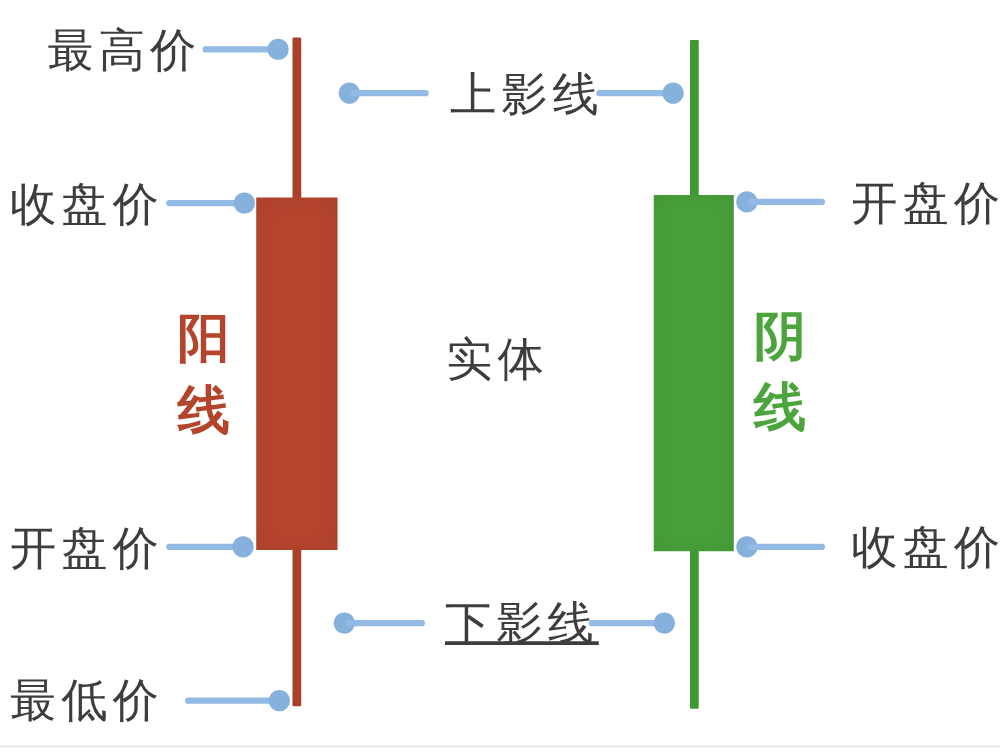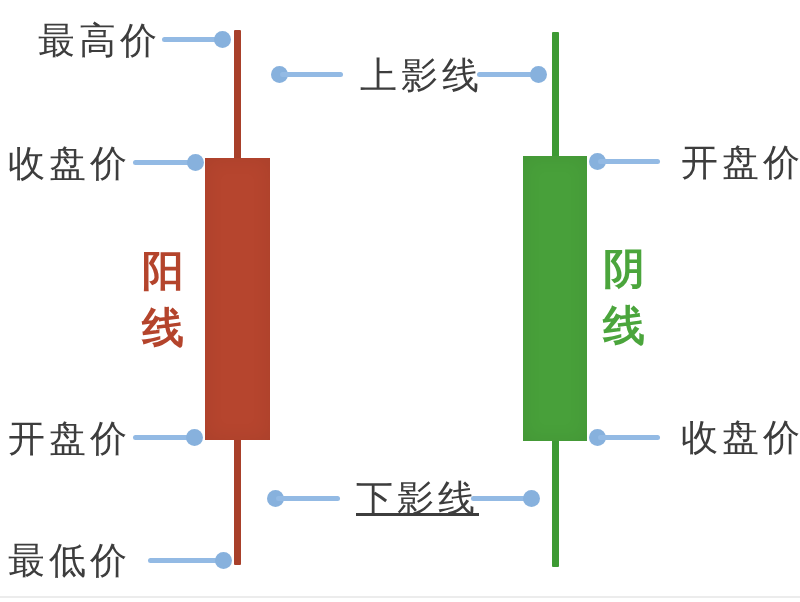--- a/index.html
+++ b/index.html
@@ -96,20 +96,21 @@
   <div class="cline" style="left:276px;top:496px;width:64px;"></div>
   <div class="cline" style="left:471px;top:496px;width:61px;"></div>
   <div class="cdot" style="left:523px;top:490px;"></div>
 
   <div class="lbl" style="left:38px;top:24px;">最高价</div>
   <div class="lbl" style="left:8px;top:147px;">收盘价</div>
   <div class="lbl" style="left:8px;top:422px;">开盘价</div>
   <div class="lbl" style="left:8px;top:544px;">最低价</div>
 
   <div class="lbl" style="left:360px;top:59px;">上影线</div>
+  <div class="lbl" style="left:357px;top:271px;">实体</div>
   <div class="lbl" style="left:356px;top:482px;text-decoration:underline;">下影线</div>
 
   <div class="lbl" style="left:681px;top:146px;">开盘价</div>
   <div class="lbl" style="left:681px;top:421px;">收盘价</div>
 
   <div class="vlbl" style="left:136px;top:242px;color:var(--bullish-label,#b4442c);">阳
 线</div>
   <div class="vlbl" style="left:597px;top:240px;color:var(--bearish-label,#4ba53c);">阴
 线</div>
 

